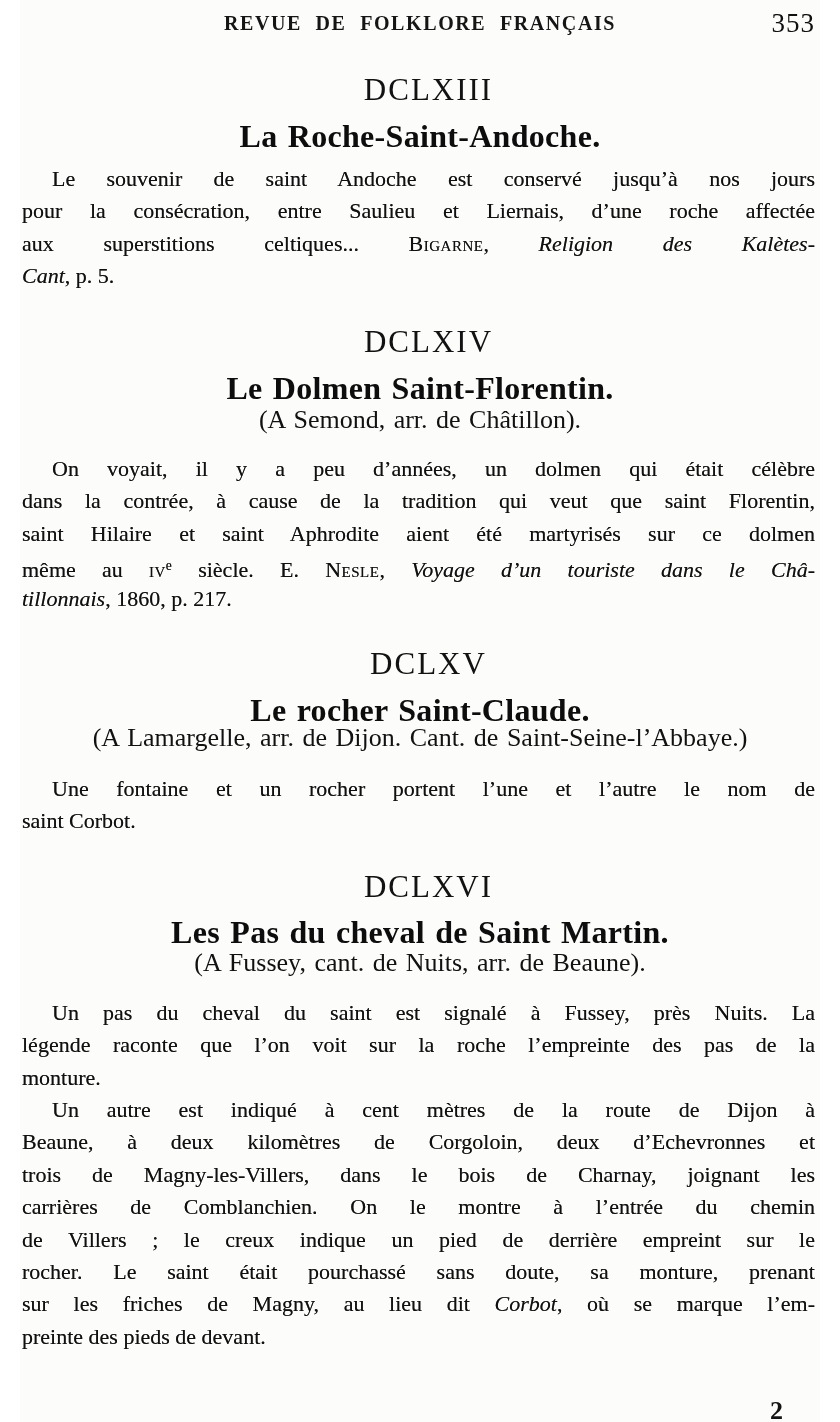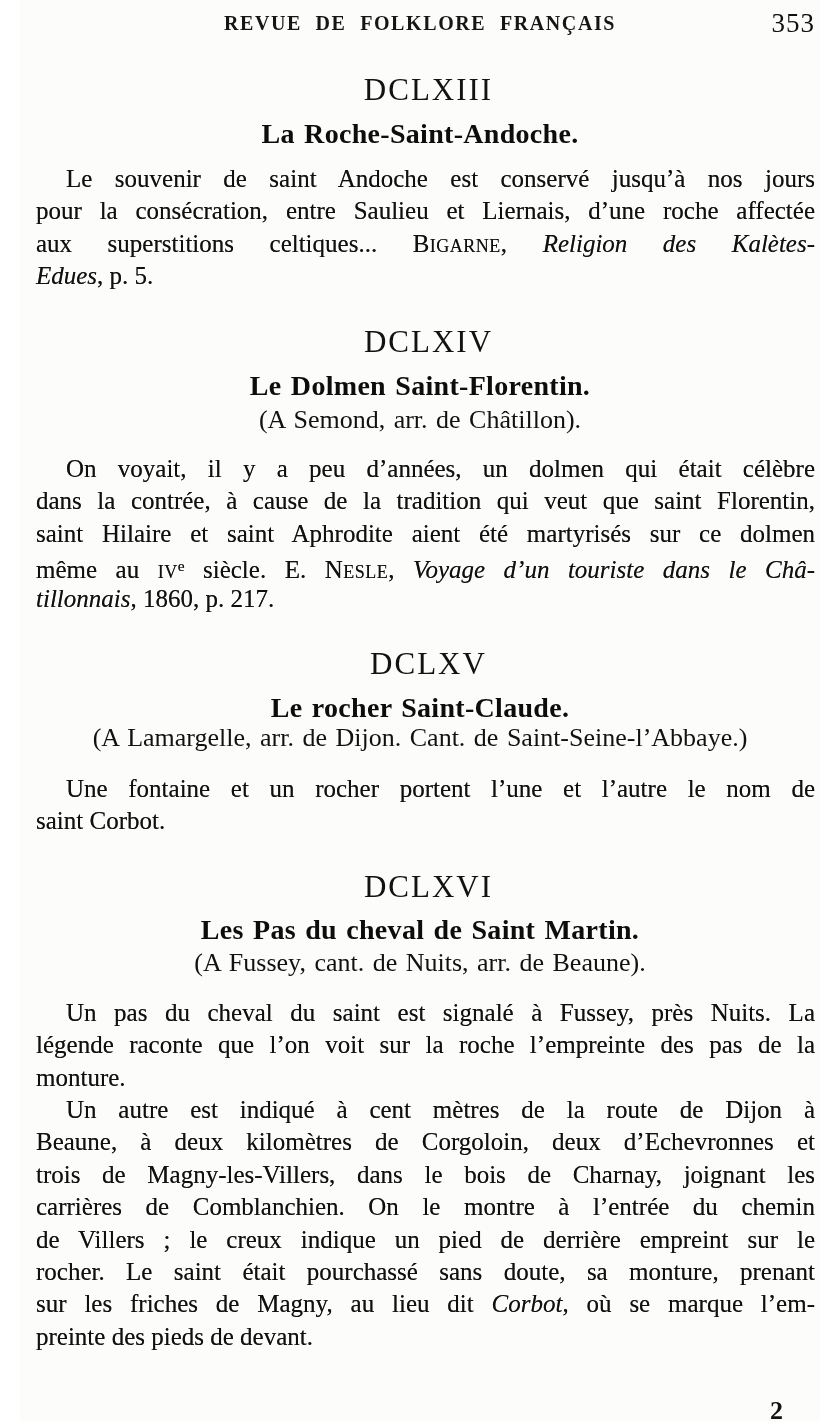--- a/index.html
+++ b/index.html
@@ -29,35 +29,35 @@
   
   .sec-num {
     position: absolute; left: 17px; right: 0;
     text-align: center;
     font-size: 31px; letter-spacing: 2px; line-height: 1;
     color: #121212;
   }
   .sec-title {
     position: absolute; left: 0; right: 0;
     text-align: center;
-    font-size: 28px; font-weight: bold; line-height: 1;
+    font-size: 32px; font-weight: bold; line-height: 1;
     letter-spacing: 0.3px; word-spacing: 2px;
     color: #0d0d0d;
   }
   .sec-sub {
     position: absolute; left: 0; right: 0;
     text-align: center;
     font-size: 26px; line-height: 1.1;
     word-spacing: 2px;
     color: #111111;
   }
   
   .para {
-    position: absolute; left: 16px; right: 5px;
-    font-size: 25px;
+    position: absolute; left: 2px; right: 5px;
+    font-size: 22px;
     text-shadow: 0 0 0.5px rgba(10,10,10,0.6);
   }
   .para .line {
     height: 32.4px; line-height: 32.4px;
     text-align: justify;
     text-align-last: justify;
     white-space: normal;
   }
   .para .line.first { text-indent: 30px; }
   .para .line.last { text-align-last: left; }
@@ -96,21 +96,21 @@
 
   <div class="running-head">REVUE DE FOLKLORE FRANÇAIS</div>
   <div class="page-number">353</div>
 
   <div class="sec-num" id="sec0-num">DCLXIII</div>
   <div class="sec-title" id="sec0-title">La Roche-Saint-Andoche.</div>
   <div class="para" id="sec0-para0">
       <div class="line first"><span>Le souvenir de saint Andoche est conservé jusqu’à nos jours</span></div>
       <div class="line"><span>pour la consécration, entre Saulieu et Liernais, d’une roche affectée</span></div>
       <div class="line"><span>aux superstitions celtiques... </span><span class="sc">Bigarne</span><span>, </span><span class="i">Religion des Kalètes-</span></div>
-      <div class="line last"><span class="i">Edues</span><span>, p. 5.</span></div>
+      <div class="line last"><span class="i">Cant</span><span>, p. 5.</span></div>
     </div>
 
   <div class="sec-num" id="sec1-num">DCLXIV</div>
   <div class="sec-title" id="sec1-title">Le Dolmen Saint-Florentin.</div>
   <div class="sec-sub" id="sec1-sub">(A Semond, arr. de Châtillon).</div>
   <div class="para" id="sec1-para0">
       <div class="line first"><span>On voyait, il y a peu d’années, un dolmen qui était célèbre</span></div>
       <div class="line"><span>dans la contrée, à cause de la tradition qui veut que saint Florentin,</span></div>
       <div class="line"><span>saint Hilaire et saint Aphrodite aient été martyrisés sur ce dolmen</span></div>
       <div class="line"><span>même au </span><span class="sc">iv</span><span class="sup">e</span><span> siècle. E. </span><span class="sc">Nesle</span><span>, </span><span class="i">Voyage d’un touriste dans le Châ-</span></div>

